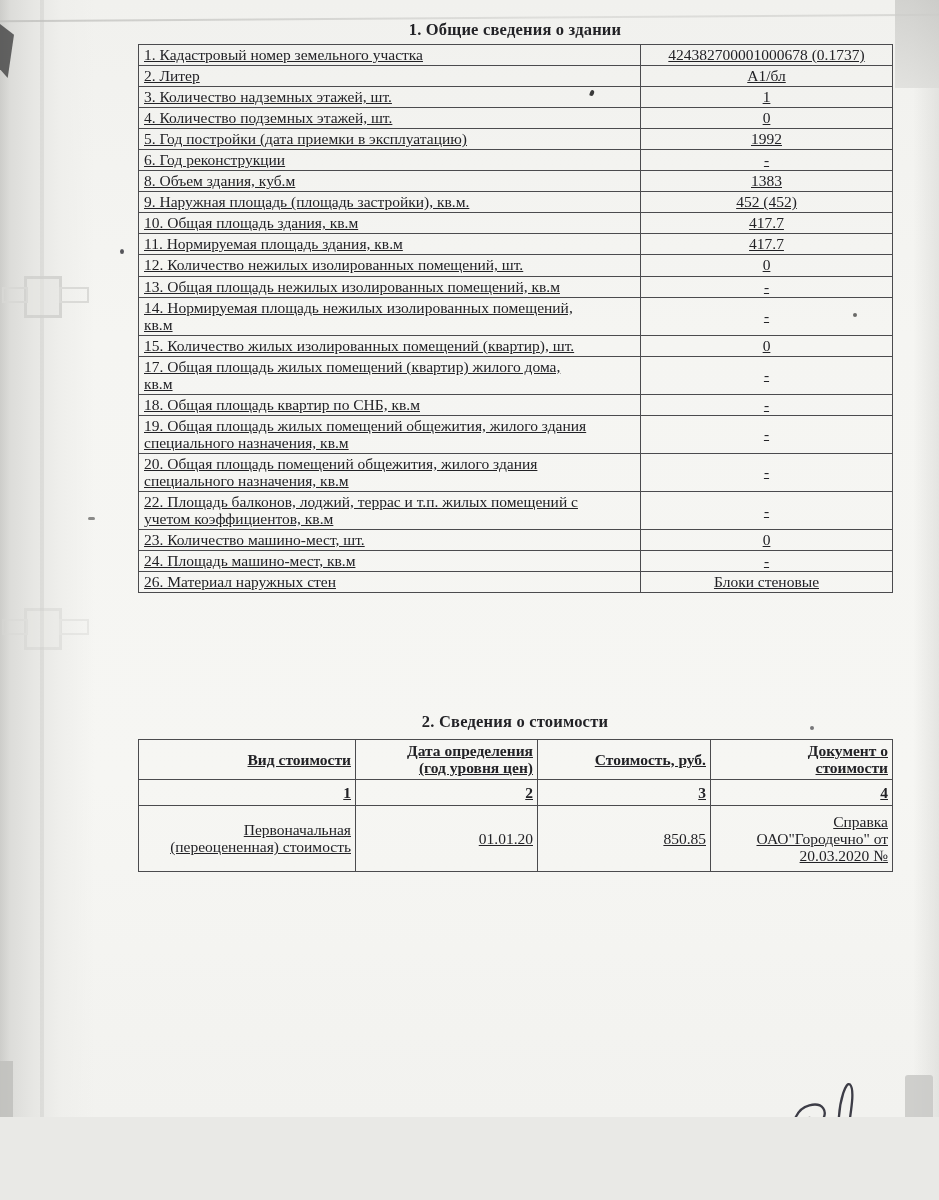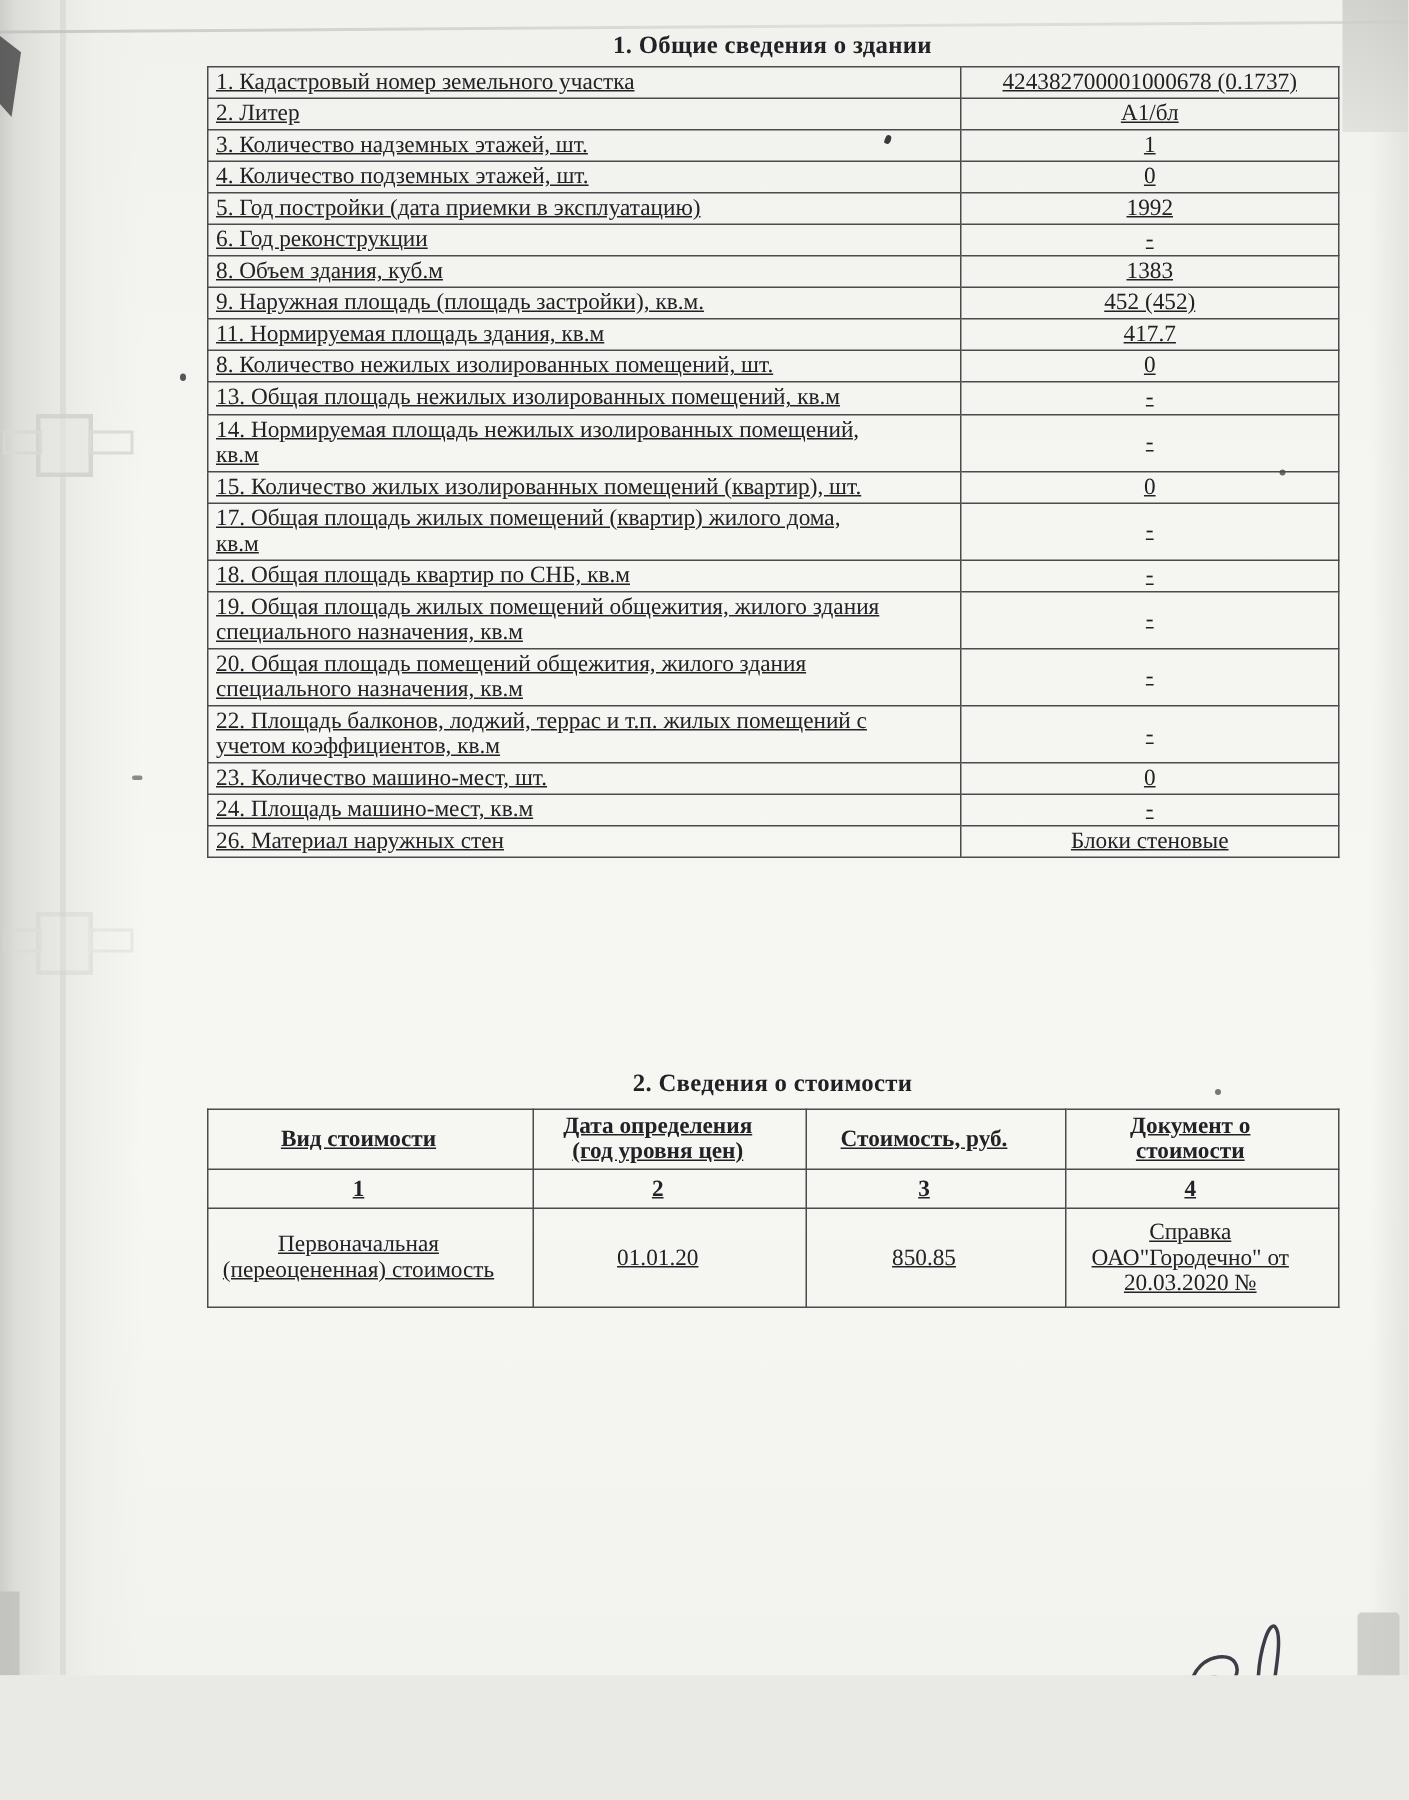--- a/index.html
+++ b/index.html
@@ -41,21 +41,21 @@
   .t1{top:20px;}
   .t2{top:712px;}
   
   table.tbl{position:absolute;border-collapse:collapse;table-layout:fixed;
     font-size:15.5px;line-height:1.1;color:#222226;background:transparent;text-decoration:underline;}
   table.tbl td{border:1px solid #4b4b4e;white-space:pre-line;vertical-align:middle;
     padding:1px 4px 2px 5px;}
   table.general{left:138px;top:44px;width:754px;}
   table.general td.val{text-align:center;padding:1px 2px 2px 2px;}
   table.cost{left:138px;top:739px;width:754px;}
-  table.cost td{text-align:center;padding:2px 20px 3px 4px;}
+  table.cost td{text-align:right;padding:2px 4px 3px 4px;}
   td.hdr{font-weight:bold;}
   td.num{font-weight:bold;height:20px;}
   tr.datarow td{height:60px;}
   
   .sig{position:absolute;left:680px;top:1135px;font-size:13.5px;color:#2c2c30;white-space:nowrap;font-family:Liberation Mono, monospace;}
   .sig-line{display:inline-block;width:90px;border-bottom:1.4px solid #38383c;height:12px;margin-left:4px;}
   .sig-mark{position:absolute;left:786px;top:1080px;width:88px;height:92px;transform:rotate(-6deg);}
   .sig-mark path{stroke:#3d3d47;stroke-width:2.4;fill:none;stroke-linecap:round;stroke-linejoin:round;}
 </style>
 </head>
@@ -121,25 +121,29 @@
       </tr>
         <tr>
         <td class="lbl">8. Объем здания, куб.м</td>
         <td class="val">1383</td>
       </tr>
         <tr>
         <td class="lbl">9. Наружная площадь (площадь застройки), кв.м.</td>
         <td class="val">452 (452)</td>
       </tr>
         <tr>
+        <td class="lbl">10. Общая площадь здания, кв.м</td>
+        <td class="val">417.7</td>
+      </tr>
+        <tr>
         <td class="lbl">11. Нормируемая площадь здания, кв.м</td>
         <td class="val">417.7</td>
       </tr>
         <tr>
-        <td class="lbl">8. Количество нежилых изолированных помещений, шт.</td>
+        <td class="lbl">12. Количество нежилых изолированных помещений, шт.</td>
         <td class="val">0</td>
       </tr>
         <tr>
         <td class="lbl">13. Общая площадь нежилых изолированных помещений, кв.м</td>
         <td class="val">-</td>
       </tr>
         <tr>
         <td class="lbl">14. Нормируемая площадь нежилых изолированных помещений,
 кв.м</td>
         <td class="val">-</td>

